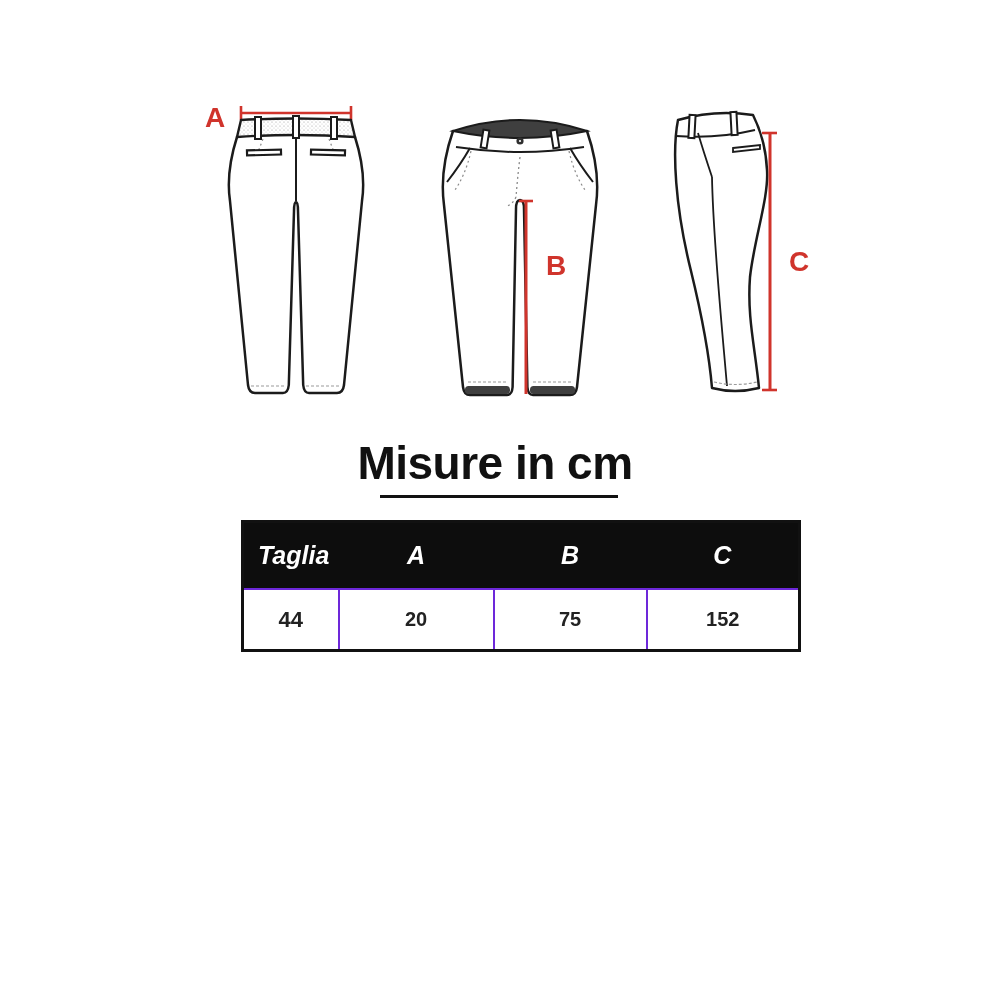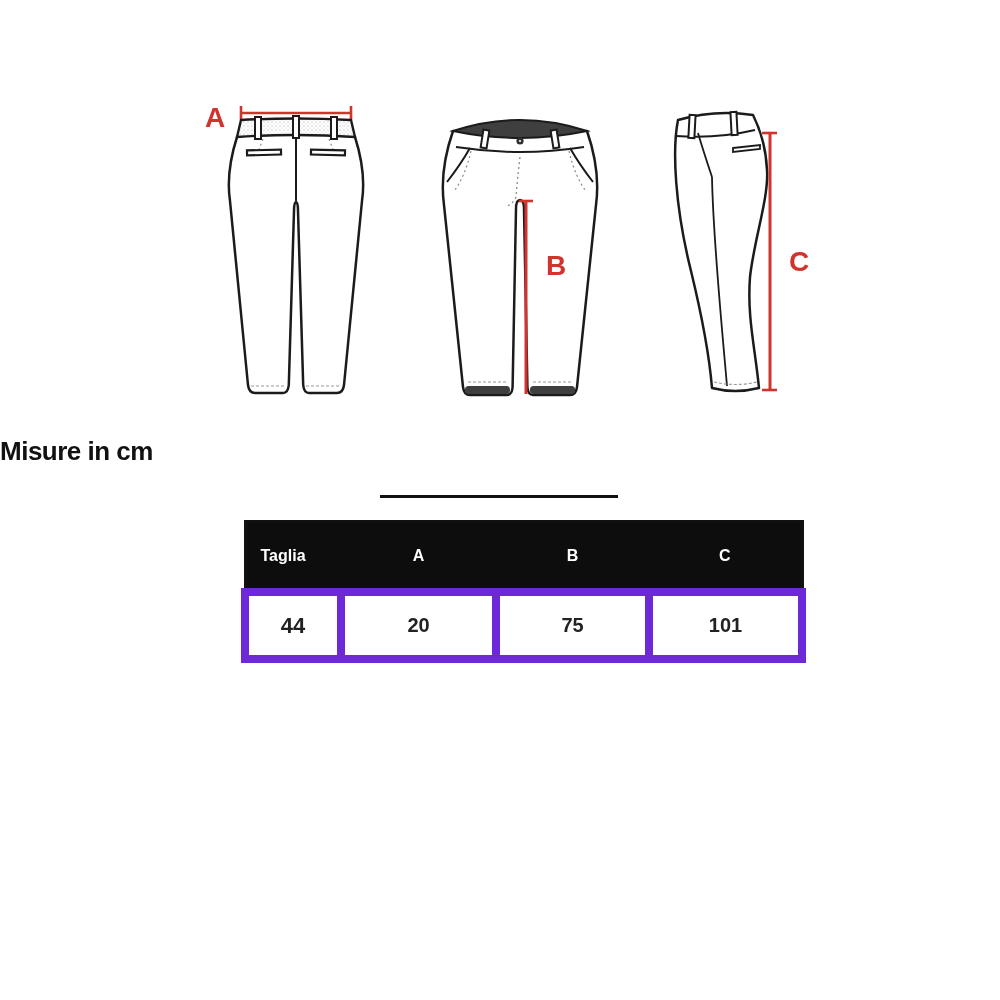--- a/index.html
+++ b/index.html
@@ -4,42 +4,42 @@
 <style>
   html,body{margin:0;padding:0;}
   body{
     width:1000px;height:1000px;background:#ffffff;position:relative;overflow:hidden;
     font-family:"Liberation Sans","DejaVu Sans",sans-serif;
   }
   .canvas{position:absolute;inset:0;}
   .fig{position:absolute;}
   .fig svg{display:block;}
   .title{
-    position:absolute;left:0;top:436px;width:990px;
-    font-size:26px;font-weight:bold;color:#111;letter-spacing:-0.5px;
+    position:absolute;left:0;top:436px;width:990px;text-align:center;
+    font-size:46px;font-weight:bold;color:#111;letter-spacing:-0.5px;
   }
   .title-underline{
     position:absolute;left:380px;top:495px;width:238px;height:3px;background:#111;
   }
   table.size-table{
     position:absolute;left:241px;top:520px;width:557px;
     border-collapse:collapse;table-layout:fixed;
     border:3px solid #111;
   }
   table.size-table col.c-taglia{width:96px;}
   table.size-table col.c-a{width:155px;}
   table.size-table col.c-b{width:153px;}
   table.size-table col.c-c{width:153px;}
   table.size-table th{
     background:#0d0d0d;color:#ffffff;height:63px;
-    font-size:16px;font-weight:bold;text-align:center;vertical-align:middle;
+    font-size:25px;font-weight:bold;text-align:center;vertical-align:middle;font-style:italic;
   }
   table.size-table th.h-taglia{text-align:left;padding-left:14px;}
   table.size-table td{
-    border:8px solid #6d28d9;height:57px;background:#ffffff;
+    border:2px solid #6d28d9;height:57px;background:#ffffff;
     font-size:20px;font-weight:bold;color:#222;text-align:center;vertical-align:middle;
   }
   table.size-table td.c-size{font-size:22px;}
   .ink{stroke:#1b1b1b;}
   text.red-label{fill:#d0342c;font-family:"Liberation Sans","DejaVu Sans",sans-serif;font-weight:bold;font-size:28px;}
 </style>
 </head>
 <body>
 
 <div class="canvas">
@@ -171,18 +171,18 @@
         <th>A</th>
         <th>B</th>
         <th>C</th>
       </tr>
     </thead>
     <tbody>
       <tr>
         <td class="c-size">44</td>
         <td>20</td>
         <td>75</td>
-        <td>101</td>
+        <td>152</td>
       </tr>
     </tbody>
   </table>
 
 </div>
 
 </body></html>

